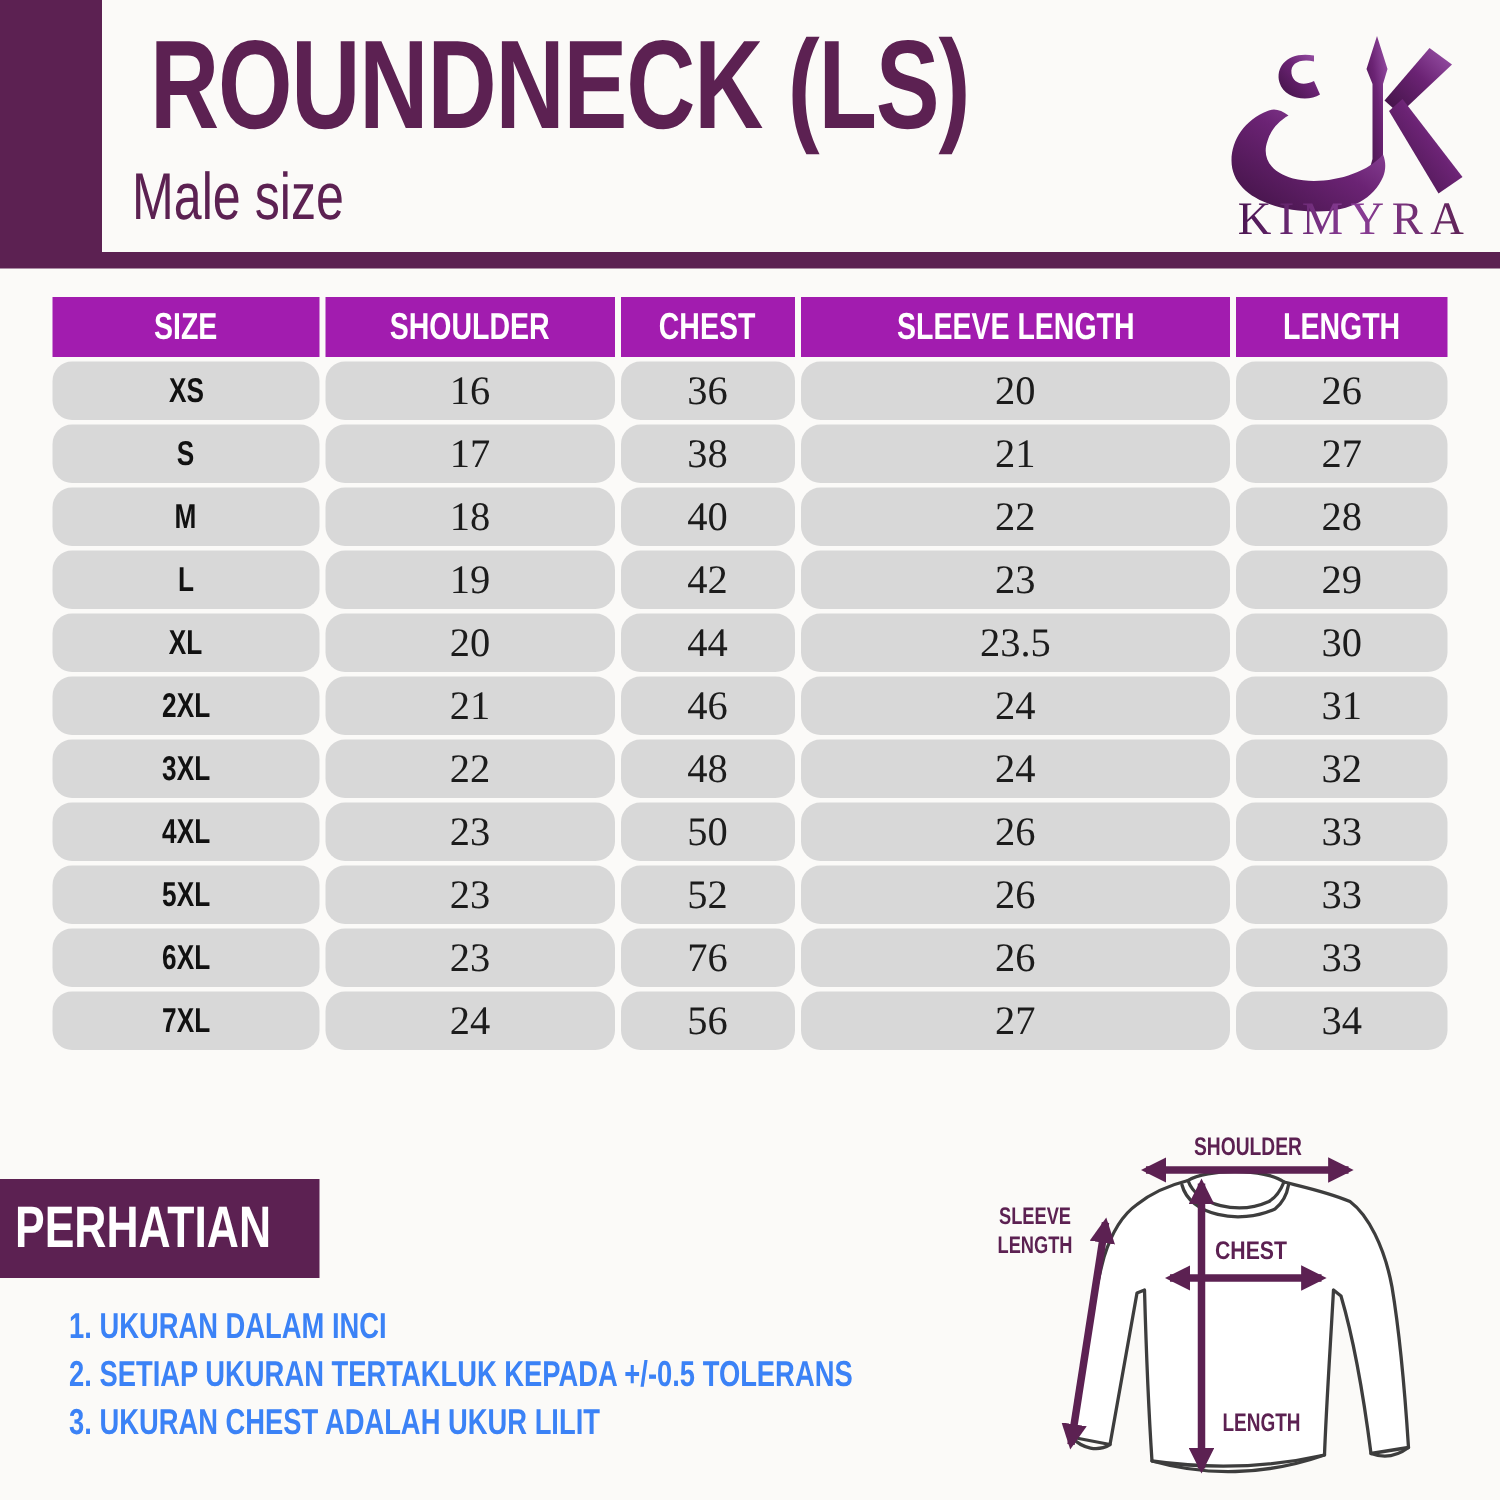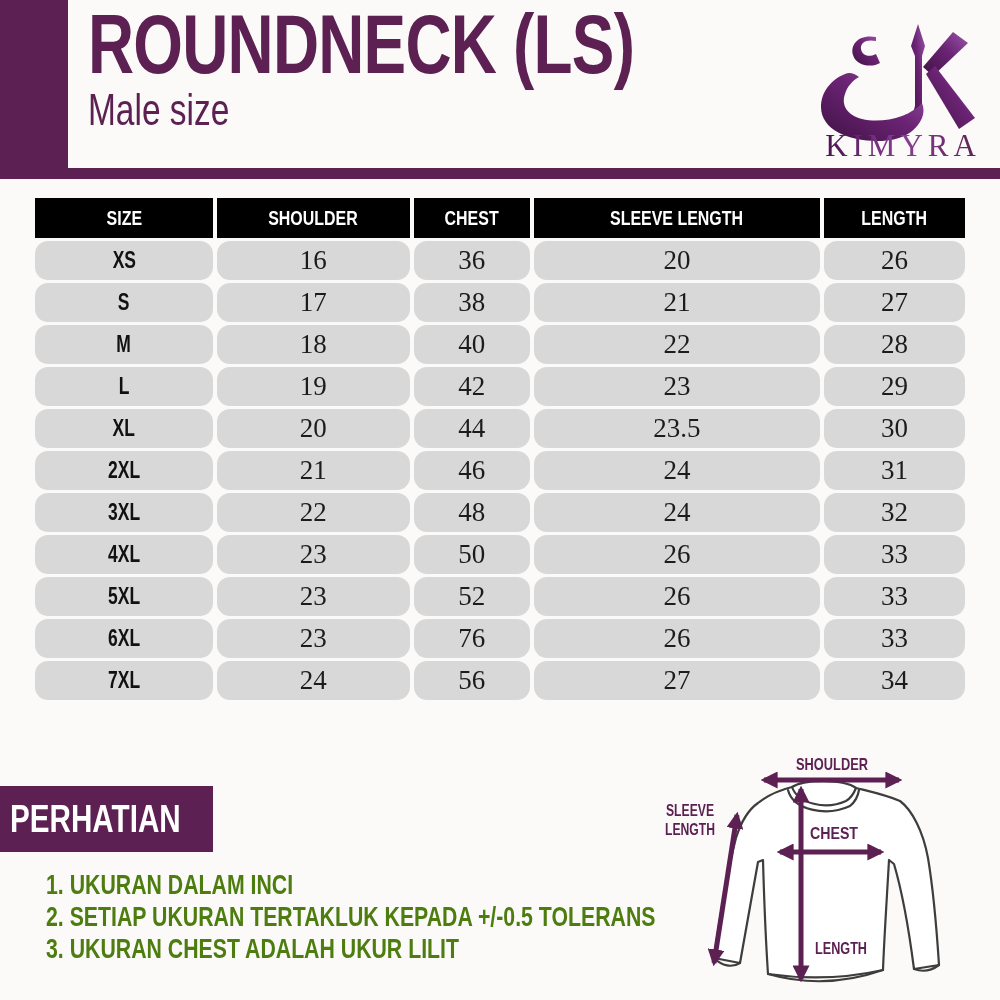--- a/index.html
+++ b/index.html
@@ -12,50 +12,50 @@
   .page{position:absolute;inset:0;}
 
   
   .cond{display:inline-block;transform:scaleX(.76);transform-origin:center;white-space:nowrap;}
   .cond-l{display:inline-block;transform:scaleX(.76);transform-origin:left center;white-space:nowrap;}
 
   
   .left-bar{position:absolute;left:0;top:0;width:68px;height:170px;background:#5c2152;}
   .rule{position:absolute;left:0;top:168px;width:1000px;height:11px;background:#5c2152;}
   .title-block{position:absolute;left:88px;top:2px;}
-  .title{font-size:84px;font-weight:800;line-height:1.0;color:#5c2152;letter-spacing:-1px;margin:0;}
+  .title{font-size:84px;font-weight:800;line-height:1.0;color:#5c2152;letter-spacing:-1px;margin:12px;}
   .subtitle{font-size:44px;font-weight:400;line-height:1.0;color:#5c2152;margin-top:2px;}
 
   
   .logo{position:absolute;left:812px;top:10px;width:182px;height:152px;}
 
   
   table.size-chart{
     position:absolute;left:31px;top:195px;width:938px;
     border-collapse:separate;border-spacing:4px 3px;
   }
   table.size-chart th{
-    background:#000000;color:#ffffff;height:40px;
-    font-size:21px;font-weight:bold;text-align:center;padding:0;
+    background:#a21caf;color:#ffffff;height:40px;
+    font-size:25px;font-weight:bold;text-align:center;padding:0;
   }
   table.size-chart td{
     background:#d8d8d8;height:39px;text-align:center;vertical-align:middle;padding:0;border-radius:13px;
   }
   td.num-cell{font-family:"Liberation Serif",serif;font-size:27px;color:#1c1c1c;}
   td.size-cell{font-size:23px;font-weight:bold;color:#111;}
   table.size-chart th:first-child, table.size-chart td:first-child{width:178px;}
 
   
   .notice-box{
     position:absolute;left:0;top:786px;width:213px;height:66px;
     background:#5c2152;display:flex;align-items:center;padding-left:10px;box-sizing:border-box;
   }
   .notice-title{color:#fff;font-size:39px;font-weight:bold;}
   .notes{position:absolute;left:46px;top:869px;}
-  .note-line{font-size:28px;font-weight:bold;color:#4d7c0f;line-height:32px;}
+  .note-line{font-size:24px;font-weight:bold;color:#3b82f6;line-height:32px;}
 
   
   .diagram{position:absolute;left:628px;top:746px;width:368px;height:254px;}
   .diag-label{font-family:"Liberation Sans",sans-serif;font-weight:bold;fill:#5c2152;}
 </style>
 </head>
 <body>
 
 <div class="page">
 

